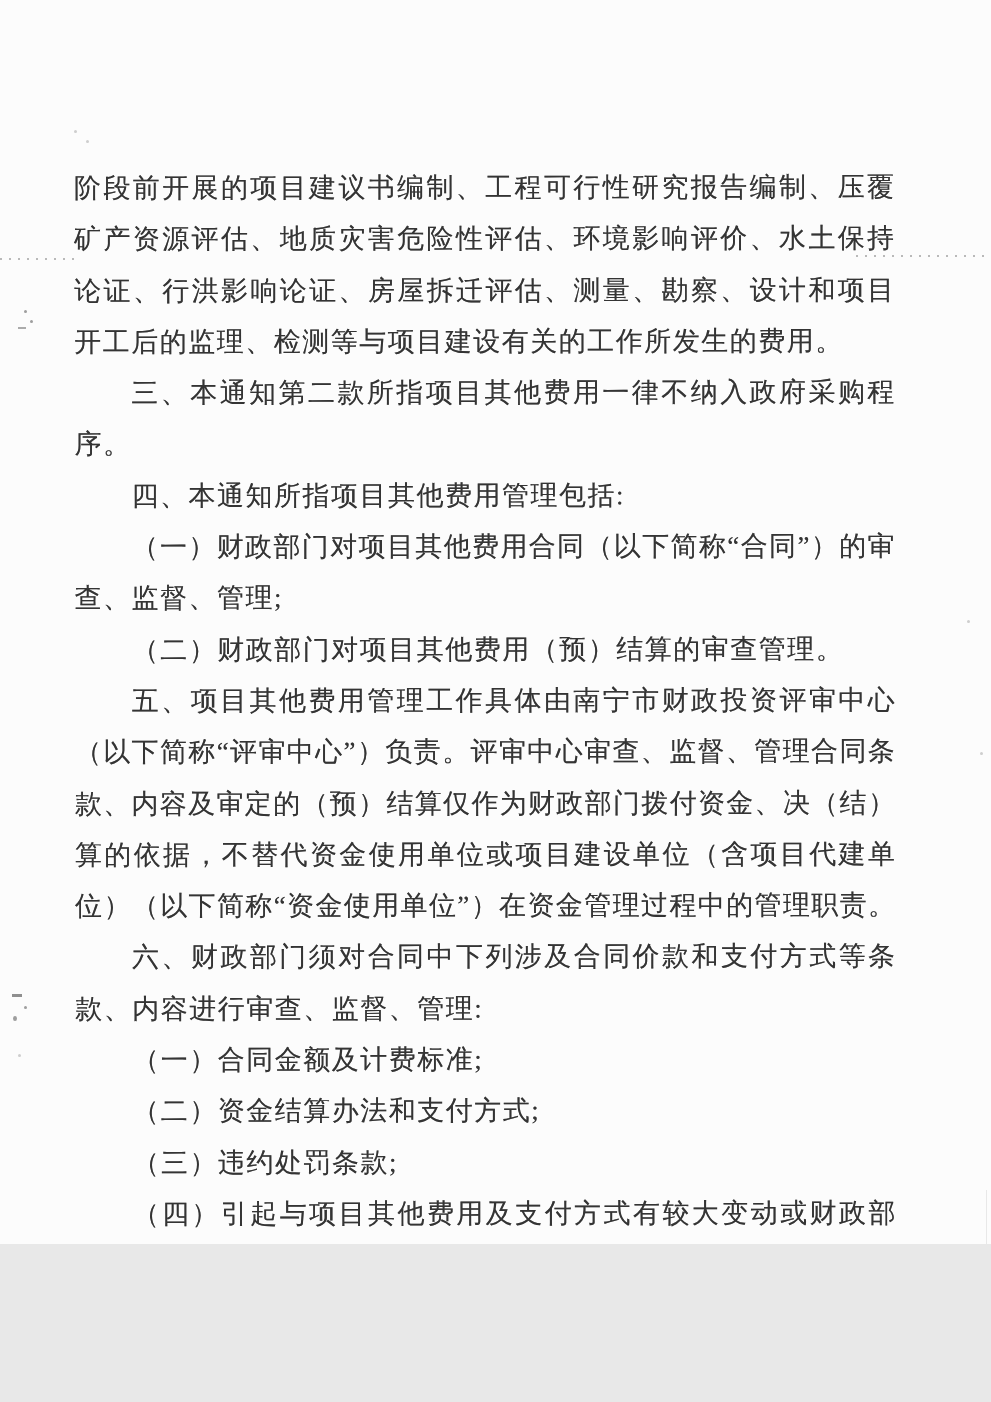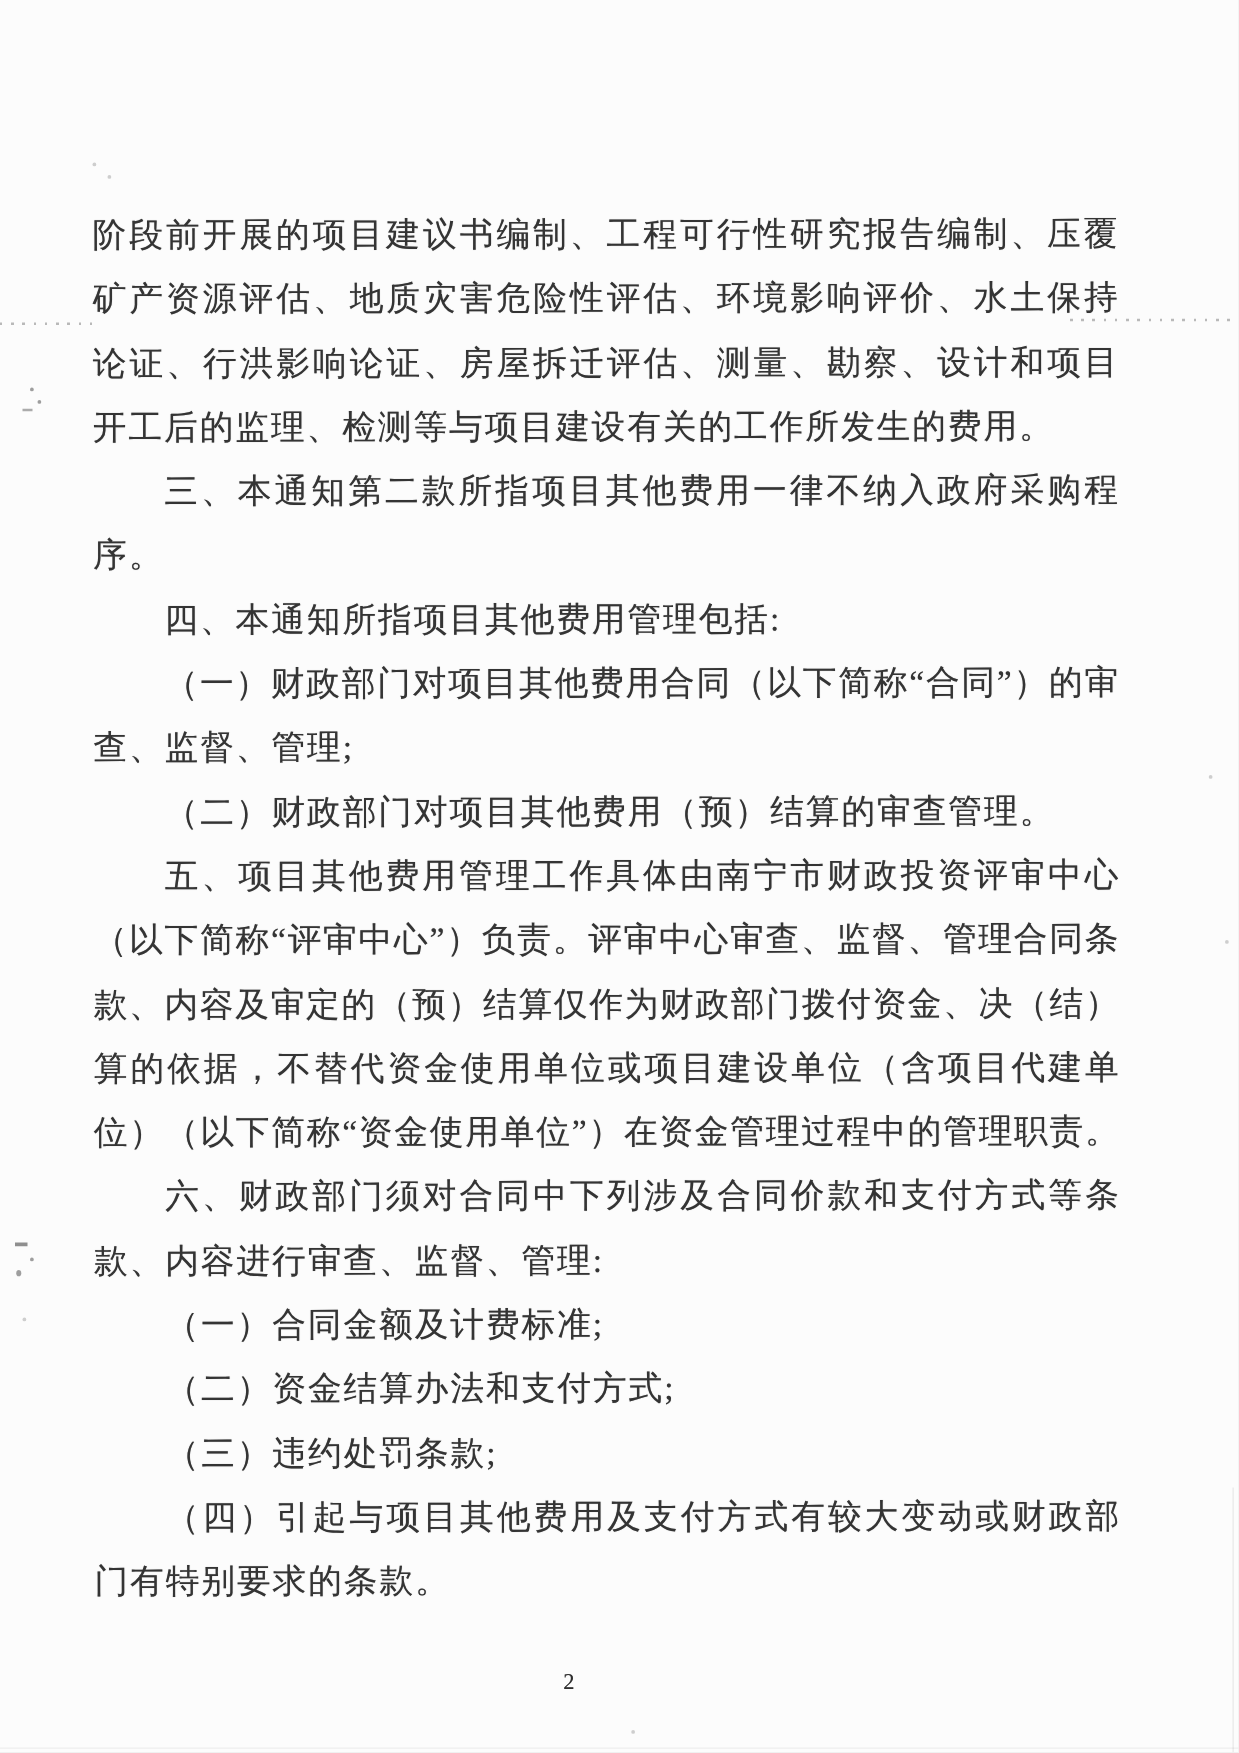--- a/index.html
+++ b/index.html
@@ -3,21 +3,21 @@
 <meta charset="utf-8">
 <style>
   html, body {
     margin: 0;
     padding: 0;
     background: #e8e8e8;
   }
   .sheet {
     position: relative;
     width: 991px;
-    height: 1402px;
+    height: 1244px;
     background: #fcfcfc;
     overflow: hidden;
     font-family: "Liberation Serif", "DejaVu Serif", serif;
   }
   .textblock {
     position: absolute;
     left: 74px;
     top: 163px;
     width: 820px;
     color: #343434;

